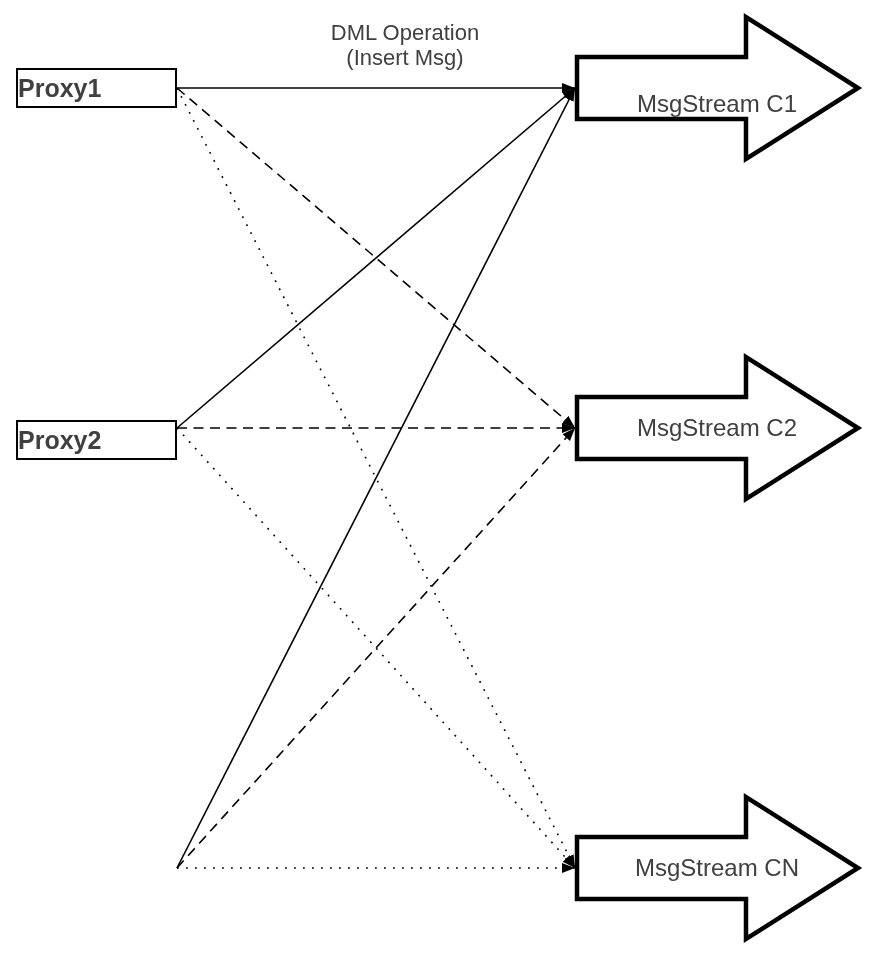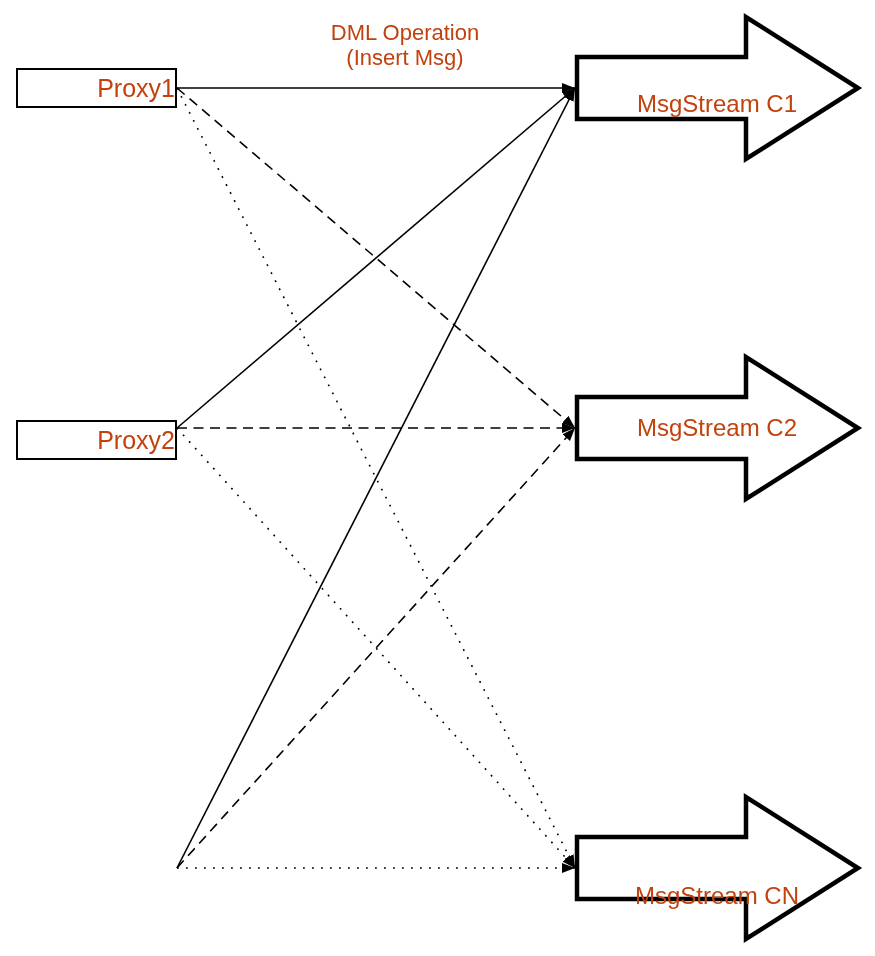--- a/index.html
+++ b/index.html
@@ -2,21 +2,21 @@
 <html><head>
 <meta charset="utf-8">
 <style>
   html, body { margin: 0; padding: 0; background: #ffffff; }
   .canvas {
     position: relative;
     width: 875px;
     height: 956px;
     background: #ffffff;
     font-family: "Liberation Sans", sans-serif;
-    color: #c2410c;
+    color: #404040;
     overflow: hidden;
   }
   .svg-layer {
     position: absolute;
     left: 0; top: 0;
     width: 875px; height: 956px;
   }
   .block-arrow {
     fill: #ffffff;
     stroke: #000000;
@@ -41,40 +41,41 @@
     white-space: nowrap;
   }
   .proxy-box {
     position: absolute;
     left: 16px;
     width: 161px;
     height: 40px;
     box-sizing: border-box;
     border: 2px solid #000000;
     background: #ffffff;
-    text-align: right;
+    text-align: left;
     font-size: 25px;
     line-height: 36px;
+    font-weight: bold;
   }
   .proxy-box.p1 { top: 68px; }
   .proxy-box.p2 { top: 420px; }
   .proxy-box.pk { top: 848px; }
   .stream-label {
     position: absolute;
     left: 597px;
     width: 240px;
     height: 30px;
     text-align: center;
     font-size: 24px;
     line-height: 30px;
     white-space: nowrap;
   }
   .stream-label.s1 { top: 89px; }
   .stream-label.s2 { top: 413px; }
-  .stream-label.sn { top: 853px; margin-top: 28px; }
+  .stream-label.sn { top: 853px; }
 </style>
 </head>
 <body>
 
 <div class="canvas">
 
   <svg class="svg-layer" viewBox="0 0 875 956" xmlns="http://www.w3.org/2000/svg">
     <defs>
       <marker id="arrowhead" markerWidth="14" markerHeight="12" refX="13" refY="5" orient="auto" markerUnits="userSpaceOnUse">
         <path d="M0,0 L13,5 L0,10 Z" fill="#000000"></path>

